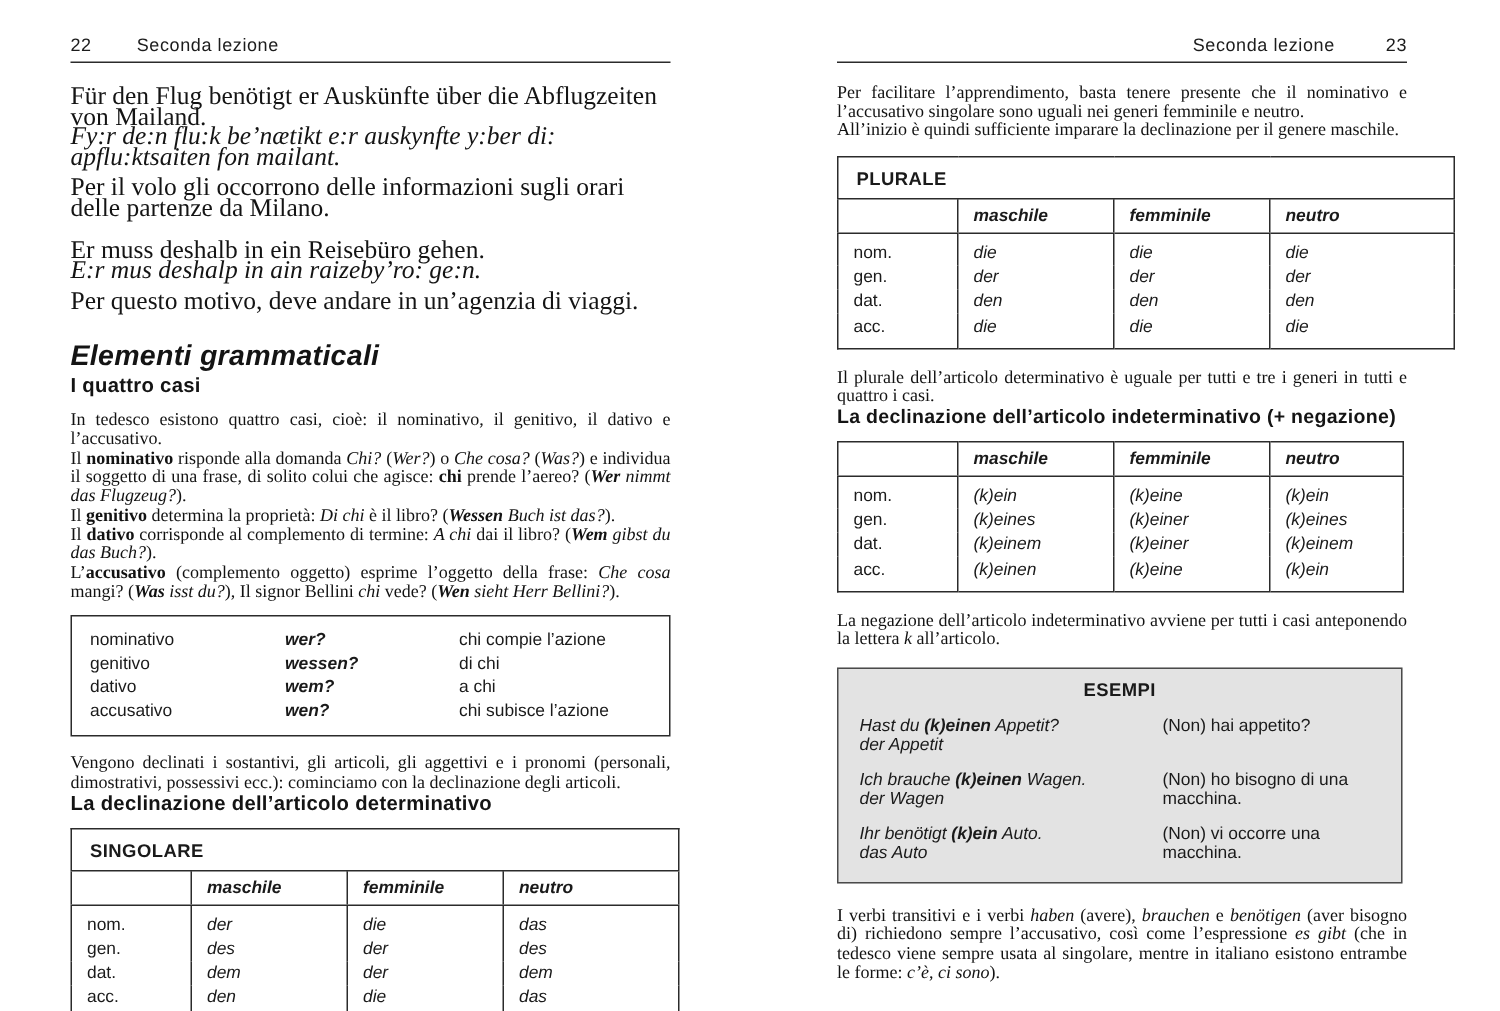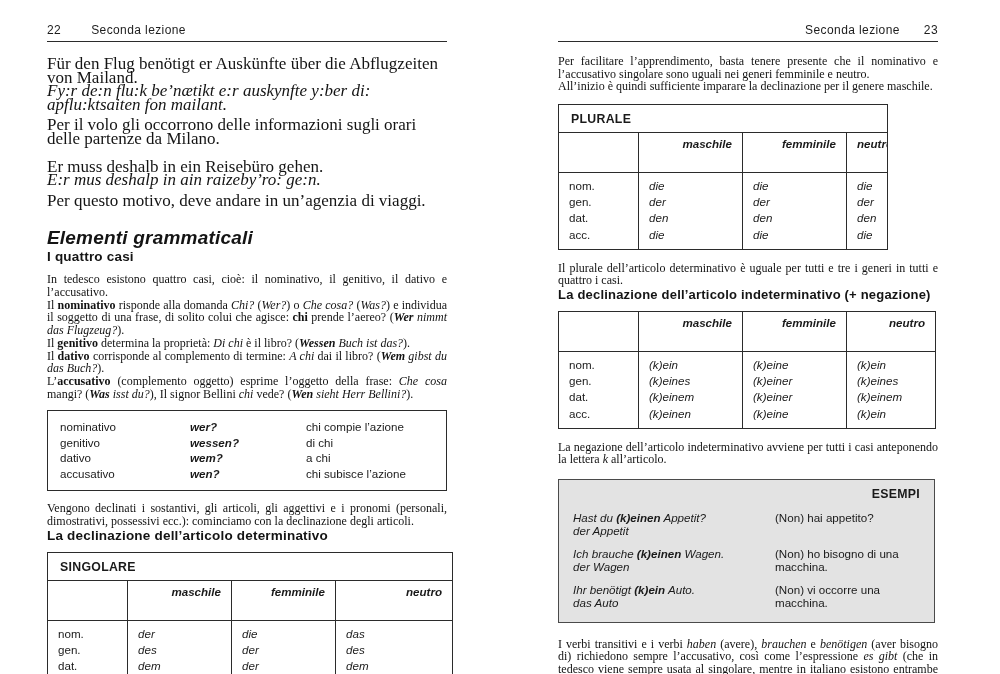--- a/index.html
+++ b/index.html
@@ -6,21 +6,21 @@
   .sheet{position:relative;width:1000px;height:674px;background:#ffffff;color:#141414;overflow:hidden;}
   .page{position:absolute;top:0;box-sizing:border-box;padding-top:23px;font-family:"Liberation Serif",serif;}
   .page-left{left:47px;width:400px;}
   .page-right{left:558px;width:380px;}
 
   .pagehead{display:flex;align-items:flex-end;border-bottom:1.8px solid #2b2b2b;padding-bottom:4px;
             font-family:"Liberation Sans",sans-serif;font-size:12px;letter-spacing:.4px;color:#1c1c1c;}
   .pagehead .num{font-weight:normal;}
   .pagehead.left .num{margin-right:30px;}
   .pagehead.right{justify-content:flex-end;}
-  .pagehead.right .num{margin-left:24px;}
+  .pagehead.right .num{margin-left:34px;}
 
   .body-txt{font-size:12px;line-height:12.7px;color:#121212;}
   .just{text-align:justify;}
   .it{font-style:italic;}
   p{margin:0;}
   .dlg{font-size:17px;line-height:13.6px;}
   .mt15{margin-top:15px}.mt14{margin-top:14px}.mt13{margin-top:13px}.mt12{margin-top:12px}
   .mt11{margin-top:11px}.mt10{margin-top:10px}.mt9{margin-top:9px}.mt7{margin-top:7px}.mt17{margin-top:17px}
 
   h1.sec{font-family:"Liberation Sans",sans-serif;font-weight:bold;font-size:19px;letter-spacing:.2px;margin:20px 0 0;font-style:italic;}
@@ -33,31 +33,31 @@
   .casesbox{border:1.5px solid #2b2b2b;padding:8px 0 9px 12px;font-family:"Liberation Sans",sans-serif;
             font-size:11.6px;line-height:15.5px;color:#1a1a1a;}
   .caserow{display:grid;grid-template-columns:130px 116px 1fr;}
   .caserow .q{font-weight:bold;font-style:italic;}
 
   
   table.decl{border:1.6px solid #2b2b2b;border-collapse:collapse;table-layout:fixed;width:406px;
              font-family:"Liberation Sans",sans-serif;font-size:11.6px;color:#1a1a1a;}
   table.decl td{overflow:hidden;white-space:nowrap;}
   td.t-title{border-bottom:1.3px solid #2b2b2b;font-weight:bold;font-size:12.3px;letter-spacing:.3px;padding:7px 12px 6px;}
-  tr.t-head td{border-bottom:1.3px solid #2b2b2b;font-weight:bold;font-style:italic;padding:4px 10px 22px;text-align:right;}
+  tr.t-head td{border-bottom:1.3px solid #2b2b2b;font-weight:bold;font-style:italic;padding:4px 10px 5px;}
   tr.t-row td{padding:1.6px 10px;font-style:italic;}
   tr.t-row td.lbl{font-style:normal;}
   tr.t-first td{padding-top:6px;}
   tr.t-last td{padding-bottom:8px;}
   table.decl td.vline{border-left:1.3px solid #2b2b2b;}
 
   
   .esempi{background:#e3e3e3;border:1.2px solid #4a4a4a;box-sizing:border-box;width:377px;
           padding:8px 14px 12px;font-family:"Liberation Sans",sans-serif;font-size:11.6px;line-height:13.5px;color:#1a1a1a;}
-  .esempi .ttl{text-align:right;font-weight:bold;font-size:12.3px;letter-spacing:.3px;}
+  .esempi .ttl{text-align:center;font-weight:bold;font-size:12.3px;letter-spacing:.3px;}
   .exrow{display:grid;grid-template-columns:202px 1fr;margin-top:9px;}
   .exrow .de{font-style:italic;}
 </style>
 </head>
 <body>
 
 <div class="sheet">
 
   <div class="page page-left">
     <div class="pagehead left">
@@ -164,21 +164,21 @@
     <div class="pagehead right">
       <span>Seconda lezione</span>
       <span class="num">23</span>
     </div>
 
     <div class="body-txt just mt13">
       <p>Per facilitare l’apprendimento, basta tenere presente che il nominativo e l’accusativo singolare sono uguali nei generi femminile e neutro.</p>
       <p>All’inizio è quindi sufficiente imparare la declinazione per il genere maschile.</p>
     </div>
 
-    <table class="decl mt11" style="width:330px">
+    <table class="decl mt11" style="width:412px">
       <colgroup>
           <col style="width:80px">
           <col style="width:104px">
           <col style="width:104px">
           <col>
         </colgroup>
       <tbody>
           <tr>
             <td class="t-title" colspan="4">PLURALE</td>
           </tr>

